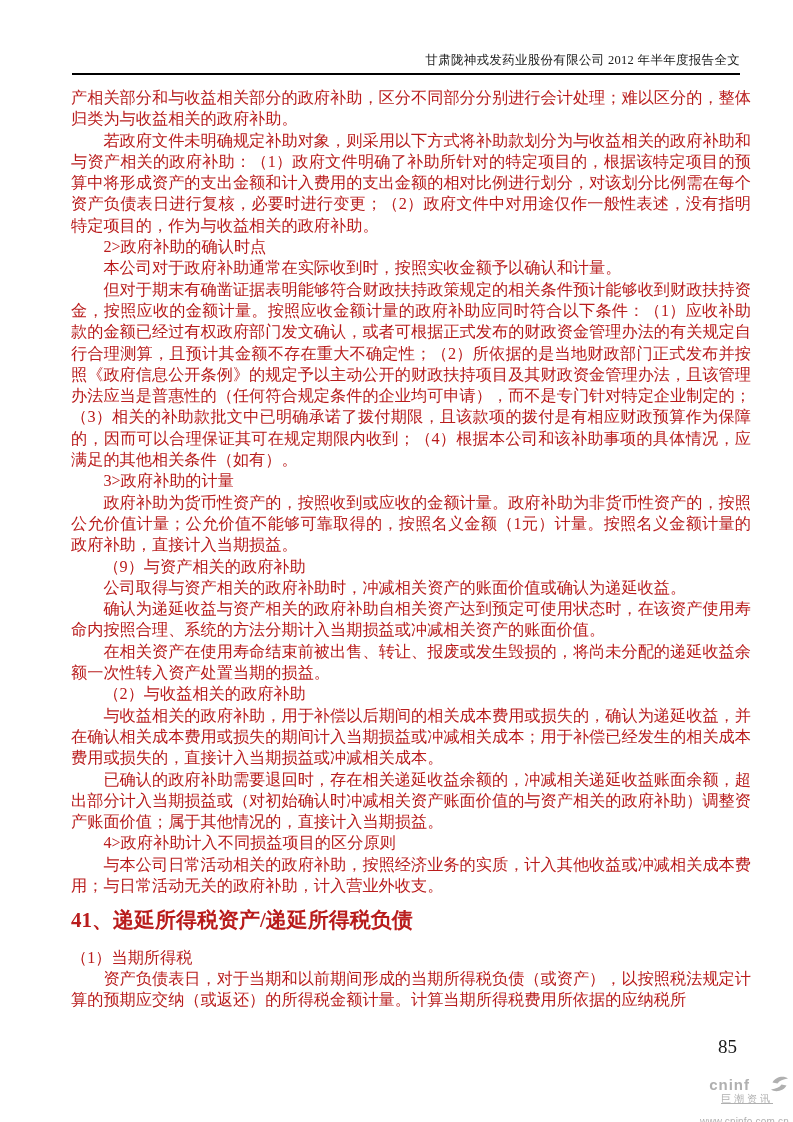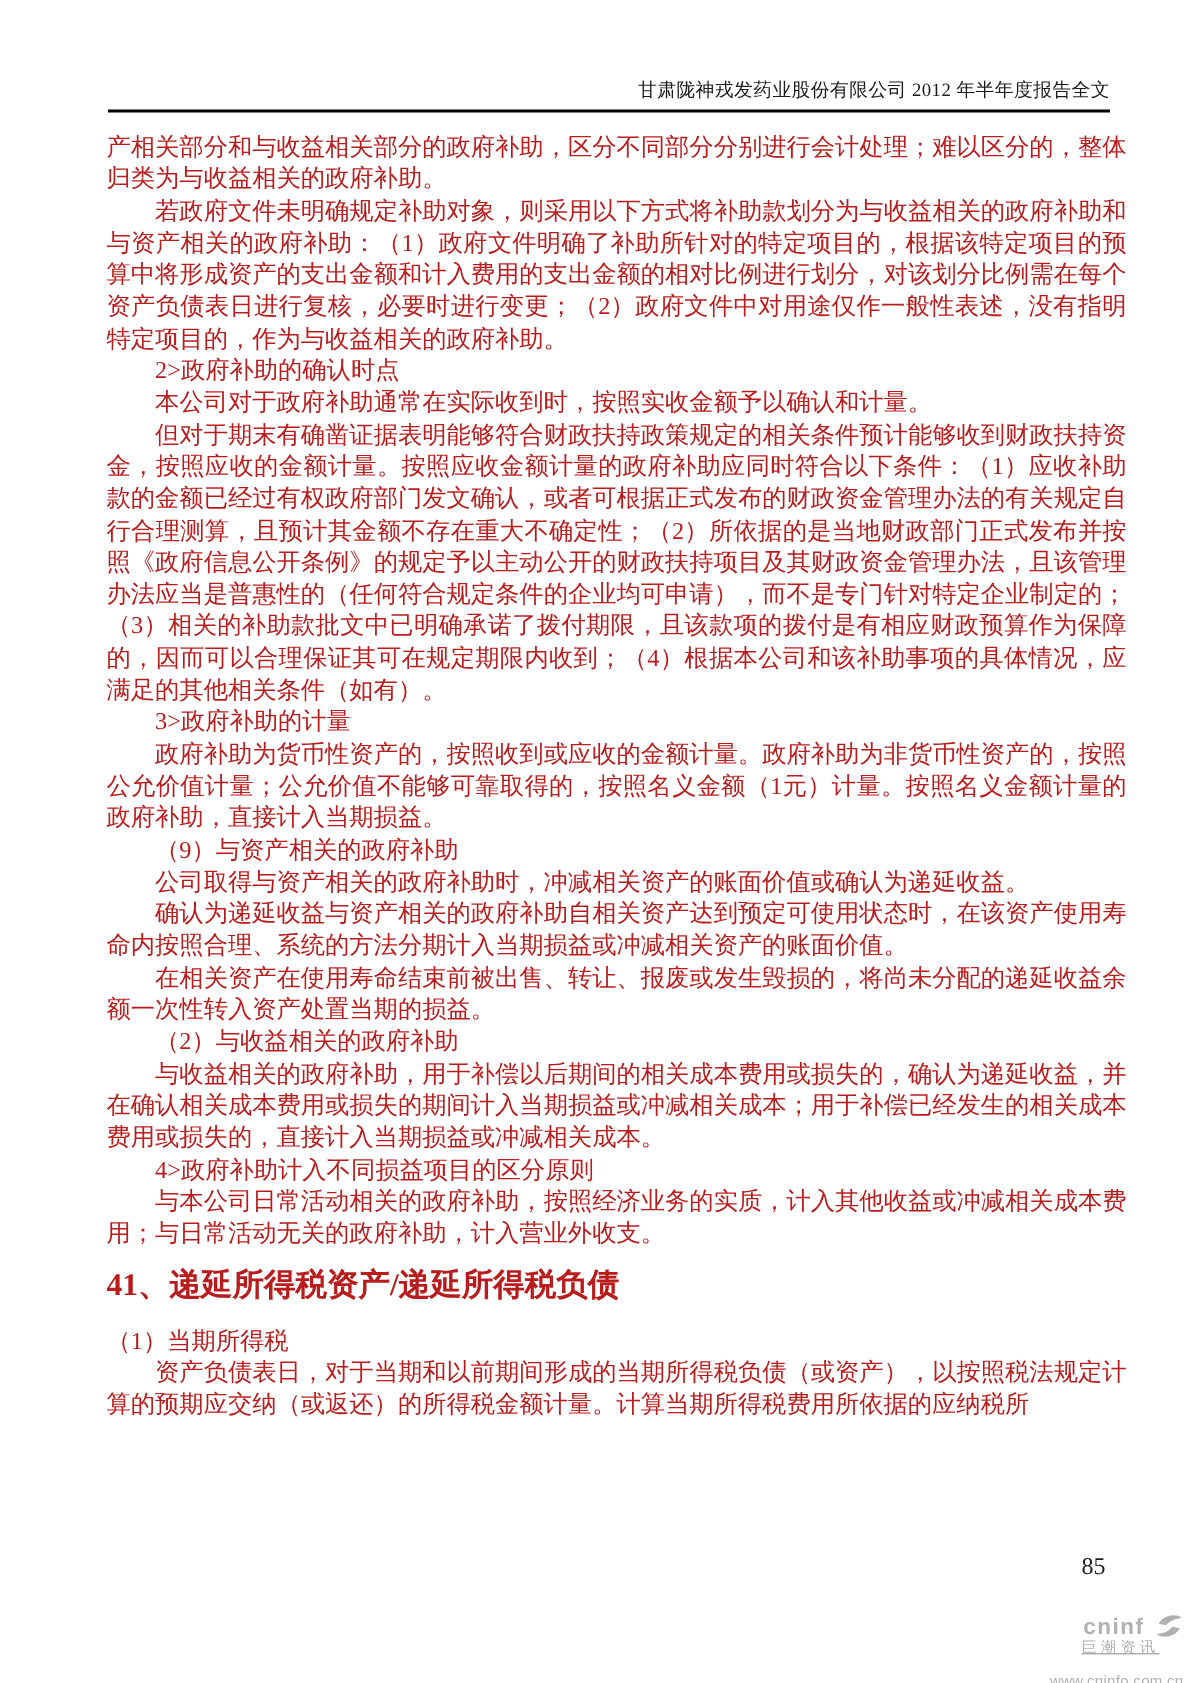--- a/index.html
+++ b/index.html
@@ -51,36 +51,36 @@
     margin-top: 13px;
     margin-bottom: 16px;
   }
   .doc-body p.sub-heading { text-indent: 0; }
 
   
   .page-number {
     position: absolute;
     top: 1036px; left: 72px; width: 665px;
     text-align: right;
-    font-size: 16px;
+    font-size: 19px;
     color: #1a1a1a;
   }
   .logo {
     position: absolute;
     top: 1076px; right: 4px; width: 100px;
     text-align: right;
     color: #b0b0b0;
     font-family: "Liberation Sans", "DejaVu Sans", sans-serif;
     line-height: 1;
   }
   .logo-row {
     display: flex;
     align-items: center;
     justify-content: flex-end;
-    gap: 7px;
+    gap: 20px;
   }
   .logo-brand {
     font-size: 15px;
     font-weight: bold;
     letter-spacing: 1px;
   }
   .logo-swirl svg { display: block; }
   .logo-cn {
     font-size: 10px;
     letter-spacing: 3px;
@@ -109,20 +109,21 @@
       <p class="body-indent">本公司对于政府补助通常在实际收到时，按照实收金额予以确认和计量。</p>
       <p class="body-indent">但对于期末有确凿证据表明能够符合财政扶持政策规定的相关条件预计能够收到财政扶持资金，按照应收的金额计量。按照应收金额计量的政府补助应同时符合以下条件：（1）应收补助款的金额已经过有权政府部门发文确认，或者可根据正式发布的财政资金管理办法的有关规定自行合理测算，且预计其金额不存在重大不确定性；（2）所依据的是当地财政部门正式发布并按照《政府信息公开条例》的规定予以主动公开的财政扶持项目及其财政资金管理办法，且该管理办法应当是普惠性的（任何符合规定条件的企业均可申请），而不是专门针对特定企业制定的；（3）相关的补助款批文中已明确承诺了拨付期限，且该款项的拨付是有相应财政预算作为保障的，因而可以合理保证其可在规定期限内收到；（4）根据本公司和该补助事项的具体情况，应满足的其他相关条件（如有）。</p>
       <p class="body-indent">3&gt;政府补助的计量</p>
       <p class="body-indent">政府补助为货币性资产的，按照收到或应收的金额计量。政府补助为非货币性资产的，按照公允价值计量；公允价值不能够可靠取得的，按照名义金额（1元）计量。按照名义金额计量的政府补助，直接计入当期损益。</p>
       <p class="body-indent">（9）与资产相关的政府补助</p>
       <p class="body-indent">公司取得与资产相关的政府补助时，冲减相关资产的账面价值或确认为递延收益。</p>
       <p class="body-indent">确认为递延收益与资产相关的政府补助自相关资产达到预定可使用状态时，在该资产使用寿命内按照合理、系统的方法分期计入当期损益或冲减相关资产的账面价值。</p>
       <p class="body-indent">在相关资产在使用寿命结束前被出售、转让、报废或发生毁损的，将尚未分配的递延收益余额一次性转入资产处置当期的损益。</p>
       <p class="body-indent">（2）与收益相关的政府补助</p>
       <p class="body-indent">与收益相关的政府补助，用于补偿以后期间的相关成本费用或损失的，确认为递延收益，并在确认相关成本费用或损失的期间计入当期损益或冲减相关成本；用于补偿已经发生的相关成本费用或损失的，直接计入当期损益或冲减相关成本。</p>
+      <p class="body-indent">已确认的政府补助需要退回时，存在相关递延收益余额的，冲减相关递延收益账面余额，超出部分计入当期损益或（对初始确认时冲减相关资产账面价值的与资产相关的政府补助）调整资产账面价值；属于其他情况的，直接计入当期损益。</p>
       <p class="body-indent">4&gt;政府补助计入不同损益项目的区分原则</p>
       <p class="body-indent">与本公司日常活动相关的政府补助，按照经济业务的实质，计入其他收益或冲减相关成本费用；与日常活动无关的政府补助，计入营业外收支。</p>
       <p class="section-heading">41、递延所得税资产/递延所得税负债</p>
       <p class="sub-heading">（1）当期所得税</p>
       <p class="body-indent">资产负债表日，对于当期和以前期间形成的当期所得税负债（或资产），以按照税法规定计算的预期应交纳（或返还）的所得税金额计量。计算当期所得税费用所依据的应纳税所</p>
     </main>
 
   <div class="page-number">85</div>
 
   <div class="logo">

